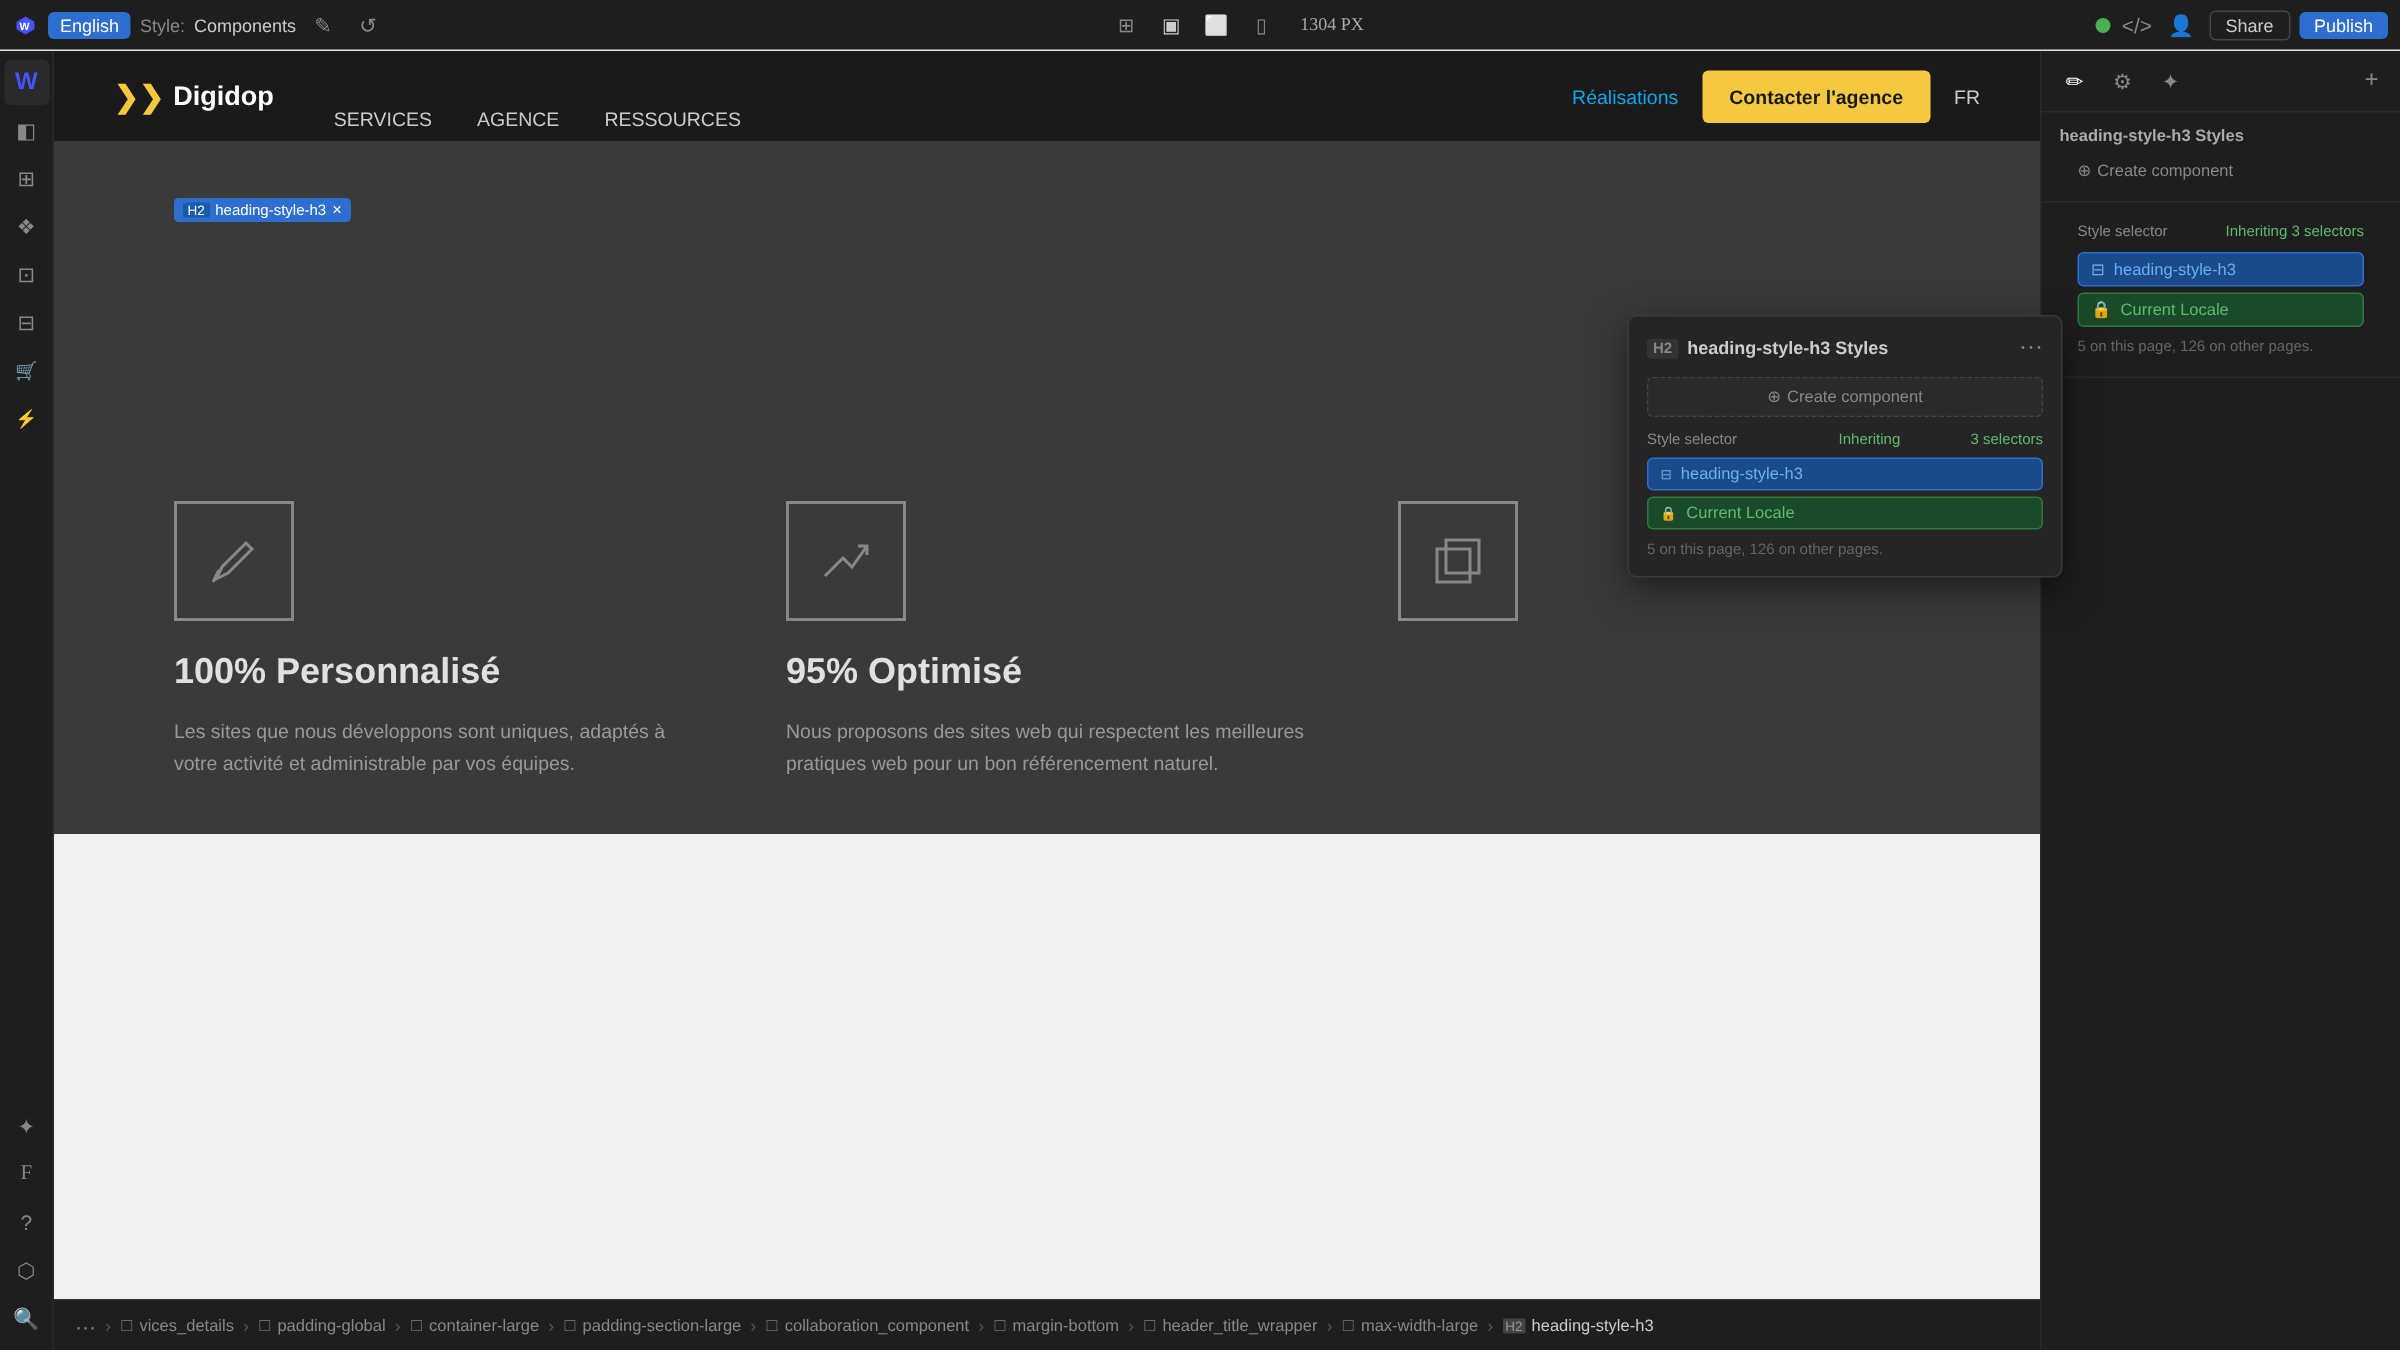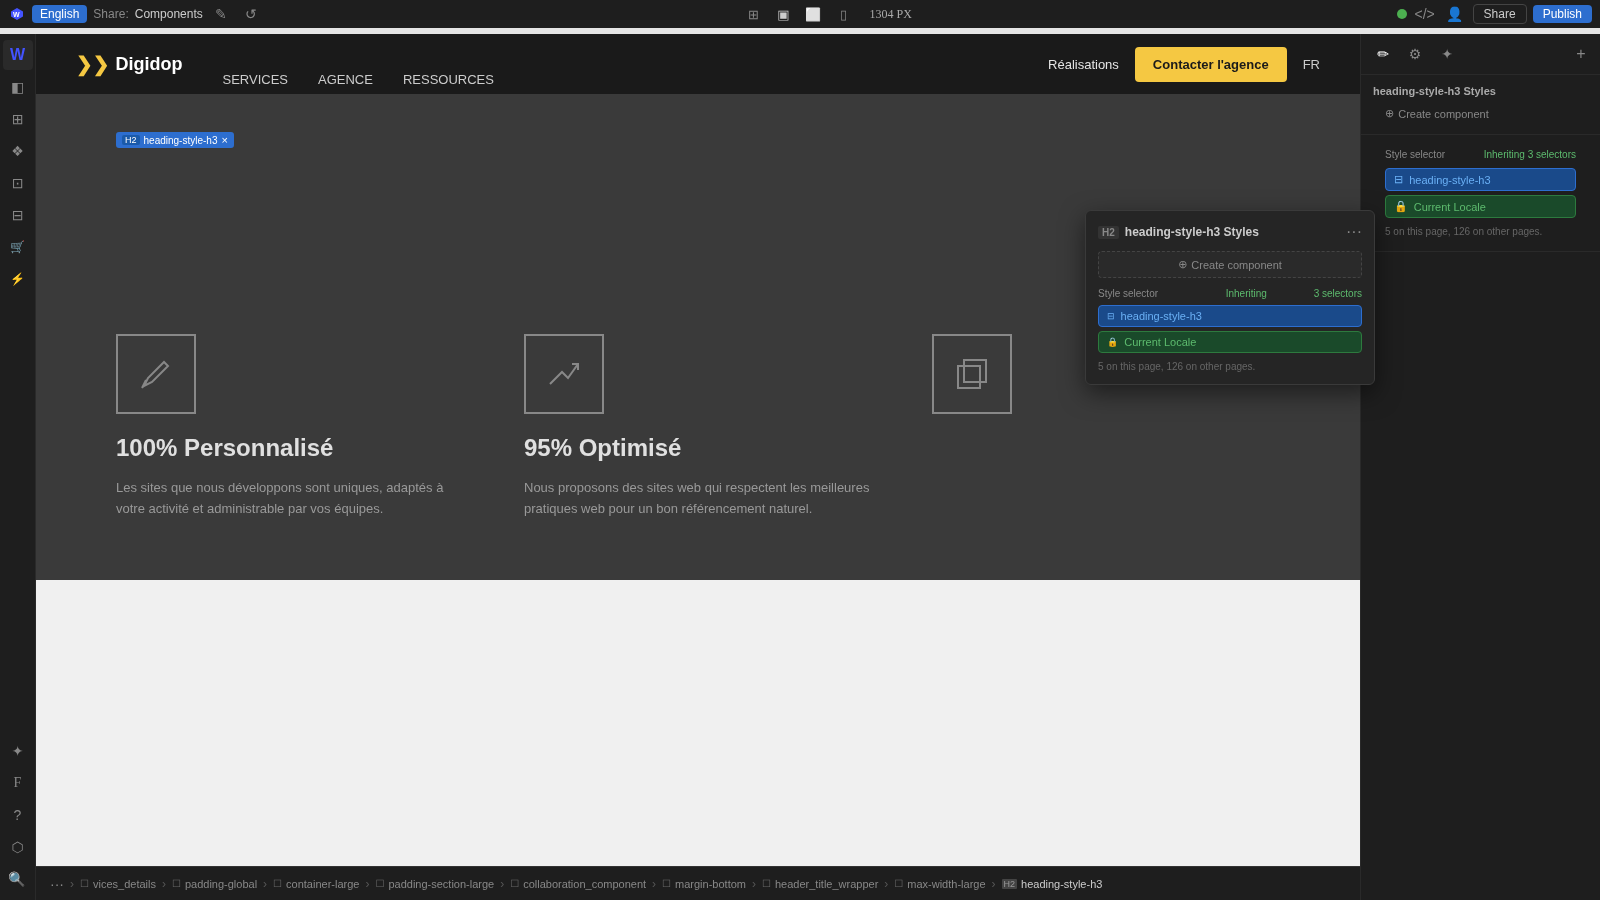--- a/index.html
+++ b/index.html
@@ -2,21 +2,21 @@
 <html><head>
   <meta charset="utf-8">
   <style>
     * { box-sizing: border-box; margin: 0; padding: 0; }
     body { font-family: -apple-system, BlinkMacSystemFont, 'Segoe UI', sans-serif; background: #1a1a1a; color: #fff; width: 1600px; height: 900px; overflow: hidden; position: relative; }
 
     
     .toolbar {
       height: 34px;
       background: #1e1e1e;
-      border-bottom: 6px solid #e5e5e5;
+      border-bottom: 1px solid #e5e5e5;
       display: flex;
       align-items: center;
       padding: 0 8px;
       gap: 4px;
       position: relative;
     }
     .toolbar-left { display: flex; align-items: center; gap: 6px; }
     .toolbar-logo { width: 18px; height: 18px; display: flex; align-items: center; justify-content: center; }
     .toolbar-logo svg { width: 16px; height: 16px; }
     .toolbar-lang-btn {
@@ -107,21 +107,21 @@
     }
     .site-logo {
       display: flex; align-items: center; gap: 6px;
       color: #fff; font-weight: 700; font-size: 18px; margin-right: 40px;
     }
     .site-logo-icon { color: #f5c842; font-size: 20px; }
     .site-nav-links { display: flex; gap: 30px; align-items: center; margin-top: 31px; }
     .site-nav-link { color: #ccc; font-size: 13px; text-decoration: none; cursor: pointer; }
     .site-nav-spacer { flex: 1; }
     .site-nav-right { display: flex; align-items: center; gap: 16px; }
-    .site-nav-realisations { color: #e5e5e5; font-size: 13px; cursor: pointer; }
+    .site-nav-realisations { color: #0ea5e9; font-size: 13px; cursor: pointer; }
     .site-nav-cta {
       background: #f5c842; color: #1a1a1a; border: none;
       padding: 10px 18px; border-radius: 4px; font-size: 13px; font-weight: 600; cursor: pointer;
     }
     .site-nav-lang { color: #ccc; font-size: 13px; cursor: pointer; }
 
     
     .site-hero {
       background: #3a3a3a;
       padding: 60px 80px 40px;
@@ -165,21 +165,21 @@
       position: absolute;
       right: 80px;
       bottom: 30px;
       color: #ccc;
       font-size: 14px;
     }
 
     
     .site-features {
       background: #3a3a3a;
-      padding: 40px 80px 60px;
+      padding: 40px 80px 36px;
       display: flex;
       gap: 60px;
     }
     .feature-item { flex: 1; }
     .feature-icon {
       width: 80px; height: 80px;
       border: 2px solid #888;
       display: flex; align-items: center; justify-content: center;
       margin-bottom: 20px;
       font-size: 28px;
@@ -323,21 +323,21 @@
 
 <div class="toolbar">
   <div class="toolbar-left">
     <div class="toolbar-logo">
       <svg viewBox="0 0 16 16" fill="none">
         <path d="M8 2L14 5.5V10.5L8 14L2 10.5V5.5L8 2Z" fill="#4353FF"></path>
         <text x="4" y="11" fill="white" font-size="7" font-weight="bold">W</text>
       </svg>
     </div>
     <button class="toolbar-lang-btn">English</button>
-    <span class="toolbar-page-label">Share:</span>
+    <span class="toolbar-page-label">Style:</span>
     <span class="toolbar-page-name">Components</span>
     <button class="toolbar-icon-btn">✎</button>
     <button class="toolbar-icon-btn">↺</button>
   </div>
   <div class="toolbar-center">
     <div class="toolbar-center-group">
       <button class="toolbar-center-btn">⊞</button>
       <button class="toolbar-center-btn" style="color:#ccc;">▣</button>
       <button class="toolbar-center-btn">⬜</button>
       <button class="toolbar-center-btn">▯</button>

